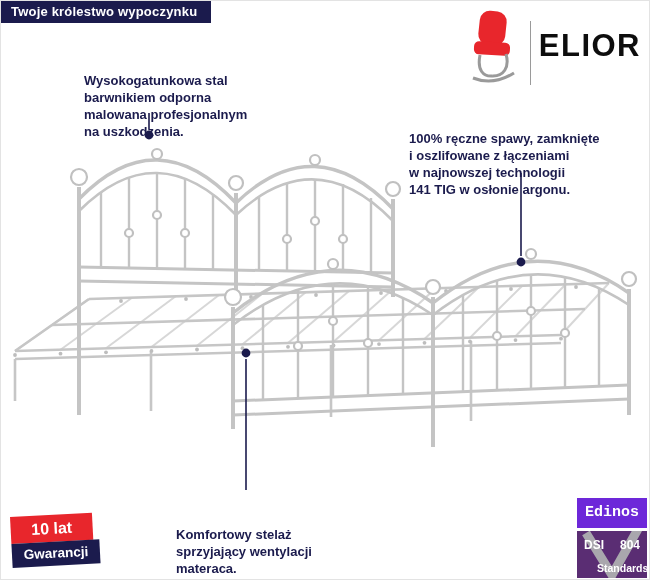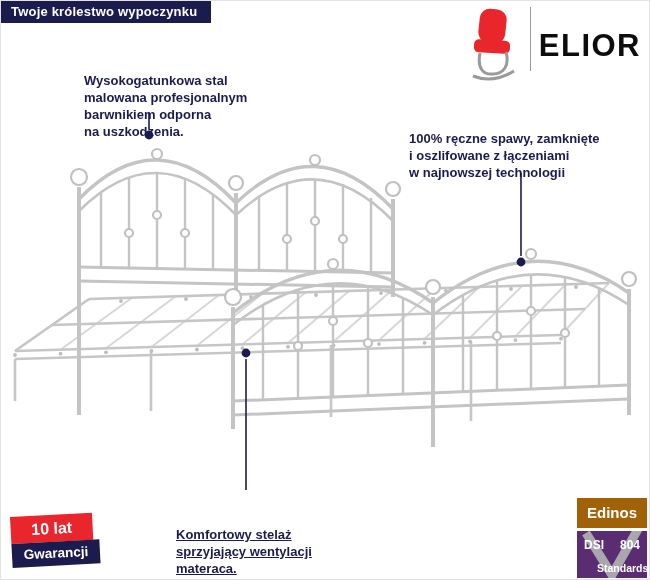--- a/index.html
+++ b/index.html
@@ -12,45 +12,45 @@
   .layer{position:absolute;left:0;top:0;width:650px;height:580px;pointer-events:none;}
 
   
   .banner{
     position:absolute;left:0;top:0;height:22px;line-height:22px;
     padding:0 14px 0 10px;background:#1b1b4d;color:#ffffff;
     font-size:13px;font-weight:bold;letter-spacing:.2px;white-space:nowrap;
   }
 
   
-  .logo{position:absolute;right:8px;top:6px;display:flex;align-items:flex-start;gap:8px;height:78px;}
+  .logo{position:absolute;right:8px;top:6px;display:flex;align-items:flex-end;gap:8px;height:78px;}
   .logo-divider{width:1px;height:64px;background:#9a9a9a;}
   .logo-text{font-size:31px;font-weight:bold;color:#0d0d0d;letter-spacing:1.5px;line-height:78px;}
 
   
   .annotation{position:absolute;color:#1b1b4d;font-size:13px;line-height:17px;font-weight:bold;margin-top:33px;}
   .ann-steel{left:83px;top:38px;}
   .ann-welds{left:408px;top:96px;}
-  .ann-slats{left:175px;top:492px;text-decoration:underline;}
+  .ann-slats{left:175px;top:492px;}
 
   
   .warranty{position:absolute;left:9px;top:516px;transform:rotate(-3deg);transform-origin:left top;}
   .warranty-top{
     width:82px;height:27px;line-height:27px;background:#e8262c;color:#ffffff;
     text-align:center;font-size:16px;font-weight:bold;
   }
   .warranty-bottom{
     width:88px;height:24px;line-height:24px;background:#1b1b4d;color:#ffffff;
     text-align:center;font-size:13.5px;font-weight:bold;
   }
 
   
   .edinos{
     position:absolute;left:576px;top:497px;width:70px;height:30px;line-height:30px;
-    background:#a16207;color:#ffffff;text-align:center;font-size:15px;font-weight:bold;
+    background:#6d28d9;color:#ffffff;text-align:center;font-size:15px;font-weight:bold;font-family:Liberation Mono, monospace;
   }
   .standards{
     position:absolute;left:576px;top:530px;width:70px;height:47px;
     background:#5a2d73;color:#ffffff;overflow:hidden;
   }
   .standards .vmark{position:absolute;left:0;top:0;}
   .standards .s-left{position:absolute;left:7px;top:7px;font-size:12px;font-weight:bold;}
   .standards .s-right{position:absolute;right:7px;top:7px;font-size:12px;font-weight:bold;padding-left:24px;}
   .standards .s-bottom{position:absolute;left:0;right:0;bottom:4px;text-align:center;font-size:10.5px;font-weight:bold;padding-left:20px;}
 </style>
@@ -213,29 +213,30 @@
         <path d="M14,46 C11,61 17,68 27,67 M40,45 C44,59 37,67 27,67" stroke="#9a9a9a" stroke-width="3" fill="none"></path>
         <path d="M7,69 Q27,77 48,64" stroke="#9a9a9a" stroke-width="3" fill="none"></path>
       </g>
     </svg>
     <div class="logo-divider"></div>
     <div class="logo-text">ELIOR</div>
   </div>
 
   <div class="annotation ann-steel">
     <div>Wysokogatunkowa stal</div>
+    <div>barwnikiem odporna</div>
     <div>malowana profesjonalnym</div>
-    <div>barwnikiem odporna</div>
     <div>na uszkodzenia.</div>
   </div>
 
   <div class="annotation ann-welds">
     <div>100% ręczne spawy, zamknięte</div>
     <div>i oszlifowane z łączeniami</div>
     <div>w najnowszej technologii</div>
+    <div>141 TIG w osłonie argonu.</div>
   </div>
 
   <div class="annotation ann-slats">
     <div>Komfortowy stelaż</div>
     <div>sprzyjający wentylacji</div>
     <div>materaca.</div>
   </div>
 
   <div class="warranty">
     <div class="warranty-top">10 lat</div>

